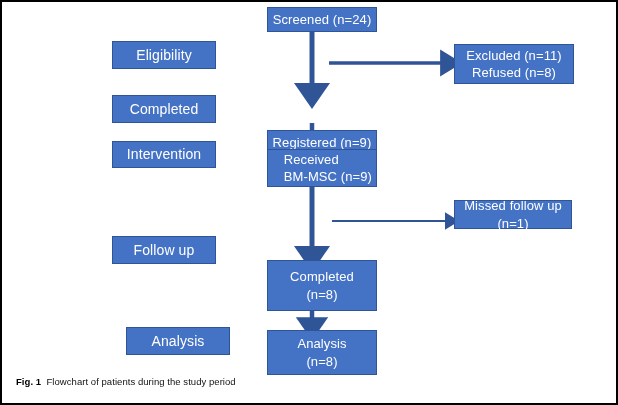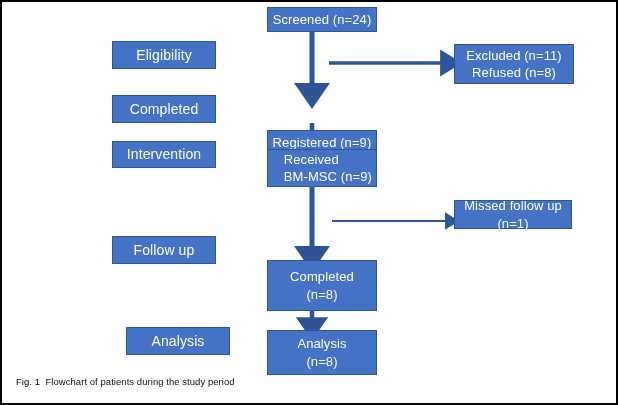--- a/index.html
+++ b/index.html
@@ -55,21 +55,21 @@
   #caption {
     position: absolute;
     left: 14px;
     top: 374px;
     font-size: 9.5px;
     color: #111111;
     white-space: nowrap;
     letter-spacing: 0.05px;
   }
   #caption .fig-label {
-    font-weight: normal;
+    font-weight: bold;
     color: #000000;
   }
   #caption .fig-text { font-weight: normal; }
 </style>
 </head>
 <body>
 
 <div id="figure-root">
 
   <svg id="flow-canvas" viewBox="0 0 618 405" xmlns="http://www.w3.org/2000/svg">

